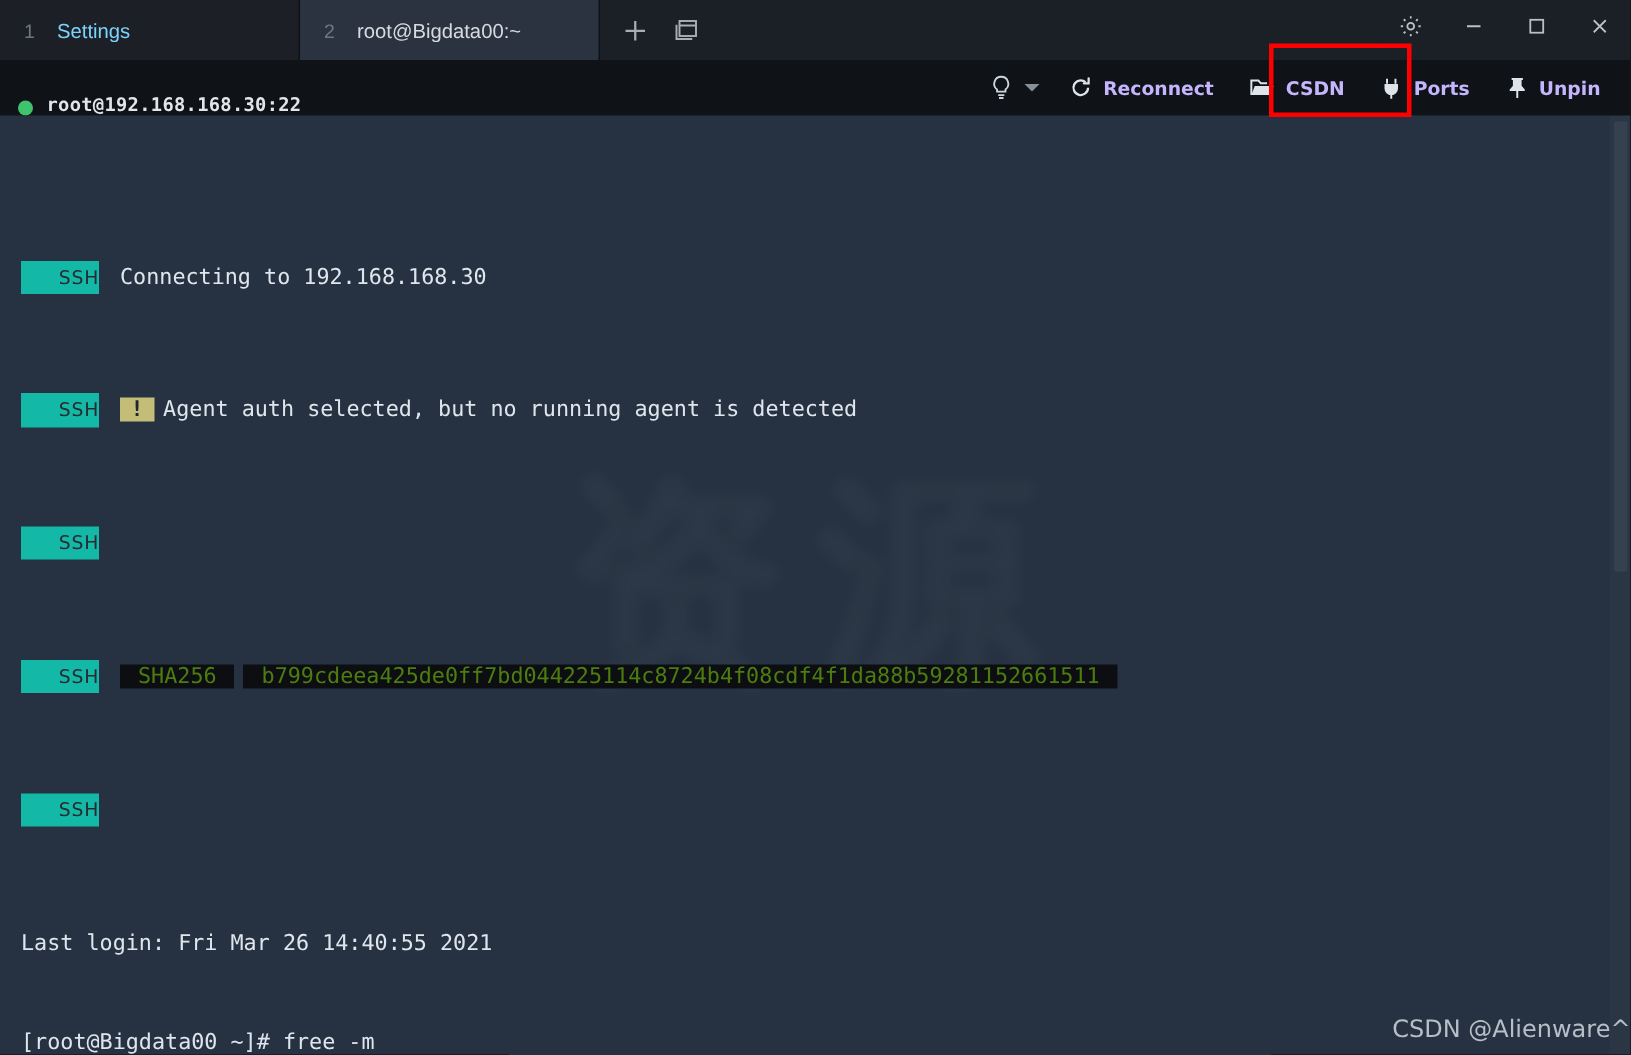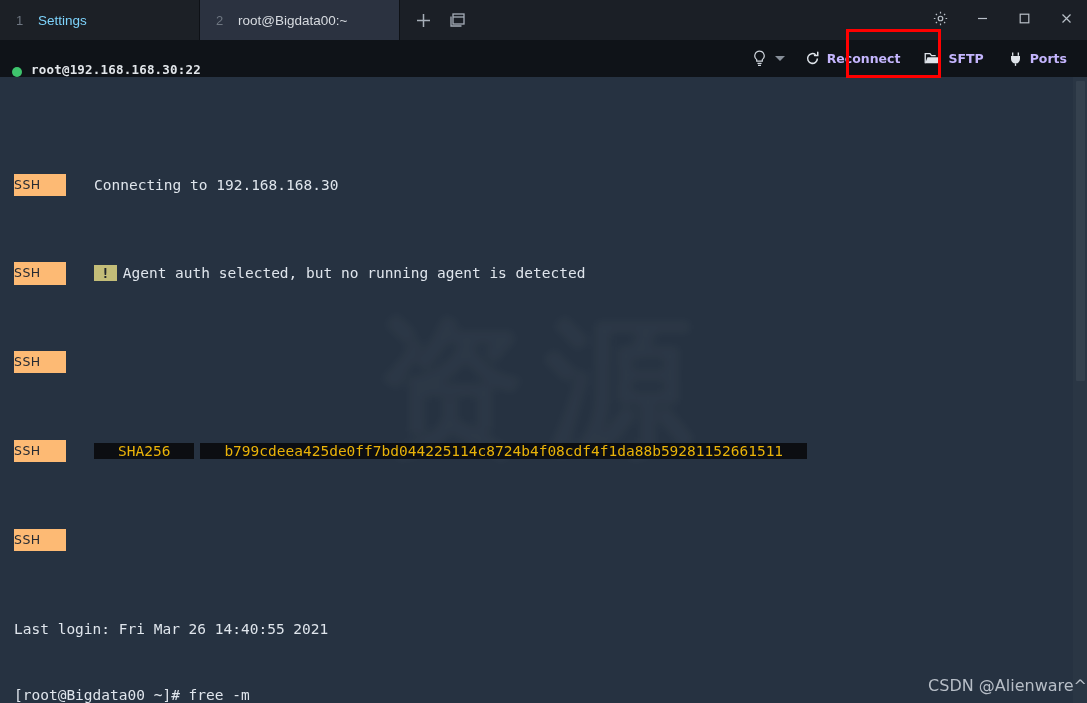--- a/index.html
+++ b/index.html
@@ -173,45 +173,45 @@
     z-index: 2;
     padding: 30px 0 0 14px;
     font-family: "DejaVu Sans Mono", "Liberation Mono", monospace;
     font-size: 14.5px;
     line-height: 22.2px;
     color: #dfe5ec;
     white-space: pre;
   }
   .logline { display: flex; align-items: flex-start; height: 22.2px; }
   .gutter {
-    background: #fdba74;
+    background: #14b8a6;
     color: #262b33;
     font-size: 12.5px;
     font-family: "DejaVu Sans", sans-serif;
     font-weight: normal;
     width: 52px;
     flex: none;
-    text-align: left;
+    text-align: right;
     line-height: 22.2px;
     height: 22.2px;
-    margin-right: 28px;
+    margin-right: 14px;
     letter-spacing: 0.5px;
   }
   .logtext { line-height: 22.2px; }
   .badge-warn {
     background: #c3bd78;
     color: #22262c;
     padding: 0 7px;
     font-weight: bold;
     margin-right: 6px;
   }
   .badge-sha {
     background: #0c0e12;
-    color: #eab308;
-    padding: 0 24px;
+    color: #4d7c0f;
+    padding: 0 12px;
     margin-right: 6px;
   }
   .plainline { height: 22.2px; line-height: 22.2px; }
 
   .scrollbar-track {
     position: absolute;
     right: 0; top: 0;
     width: 14px;
     height: 626px;
     background: rgba(255,255,255,0.018);
@@ -343,34 +343,43 @@
       <span>Reconnect</span>
     </div>
 
     <div class="tbtn">
       <span>
         <svg width="17" height="15" viewBox="0 0 18 15" fill="none" stroke="#dfe4ea" stroke-width="1.4">
           <path d="M1.3 12.6V2.4h5l1.7 2h4.4"></path>
           <path d="M1.3 12.6 L3.7 6.3 H17 L14.6 12.6 Z" fill="#dfe4ea" stroke="none"></path>
         </svg>
       </span>
-      <span>SFTP</span>
+      <span>CSDN</span>
     </div>
 
     <div class="tbtn">
       <span>
         <svg width="15" height="16" viewBox="0 0 16 17" fill="none" stroke="#dfe4ea" stroke-width="1.4">
           <path d="M5 1.5v3.6M11 1.5v3.6"></path>
           <path d="M3.2 5.3h9.6v3.2a4.8 4.8 0 0 1-9.6 0z" fill="#dfe4ea" stroke="none"></path>
           <path d="M8 13.2v2.6"></path>
         </svg>
       </span>
       <span>Ports</span>
     </div>
 
+    <div class="tbtn">
+      <span>
+        <svg width="15" height="16" viewBox="0 0 16 17" fill="none" stroke="#dfe4ea" stroke-width="1.4">
+          <path d="M4 1.8h8M5.6 1.8v5.1L3.2 9.6h9.6L10.4 6.9V1.8" fill="#dfe4ea" stroke="#dfe4ea" stroke-linejoin="round"></path>
+          <path d="M8 9.6v5.6"></path>
+        </svg>
+      </span>
+      <span>Unpin</span>
+    </div>
 
   </div>
 
   <div class="redbox"></div>
 
   <div class="terminal">
 
     <div class="term-bg-watermark">资源</div>
 
     <div class="term-inner">

